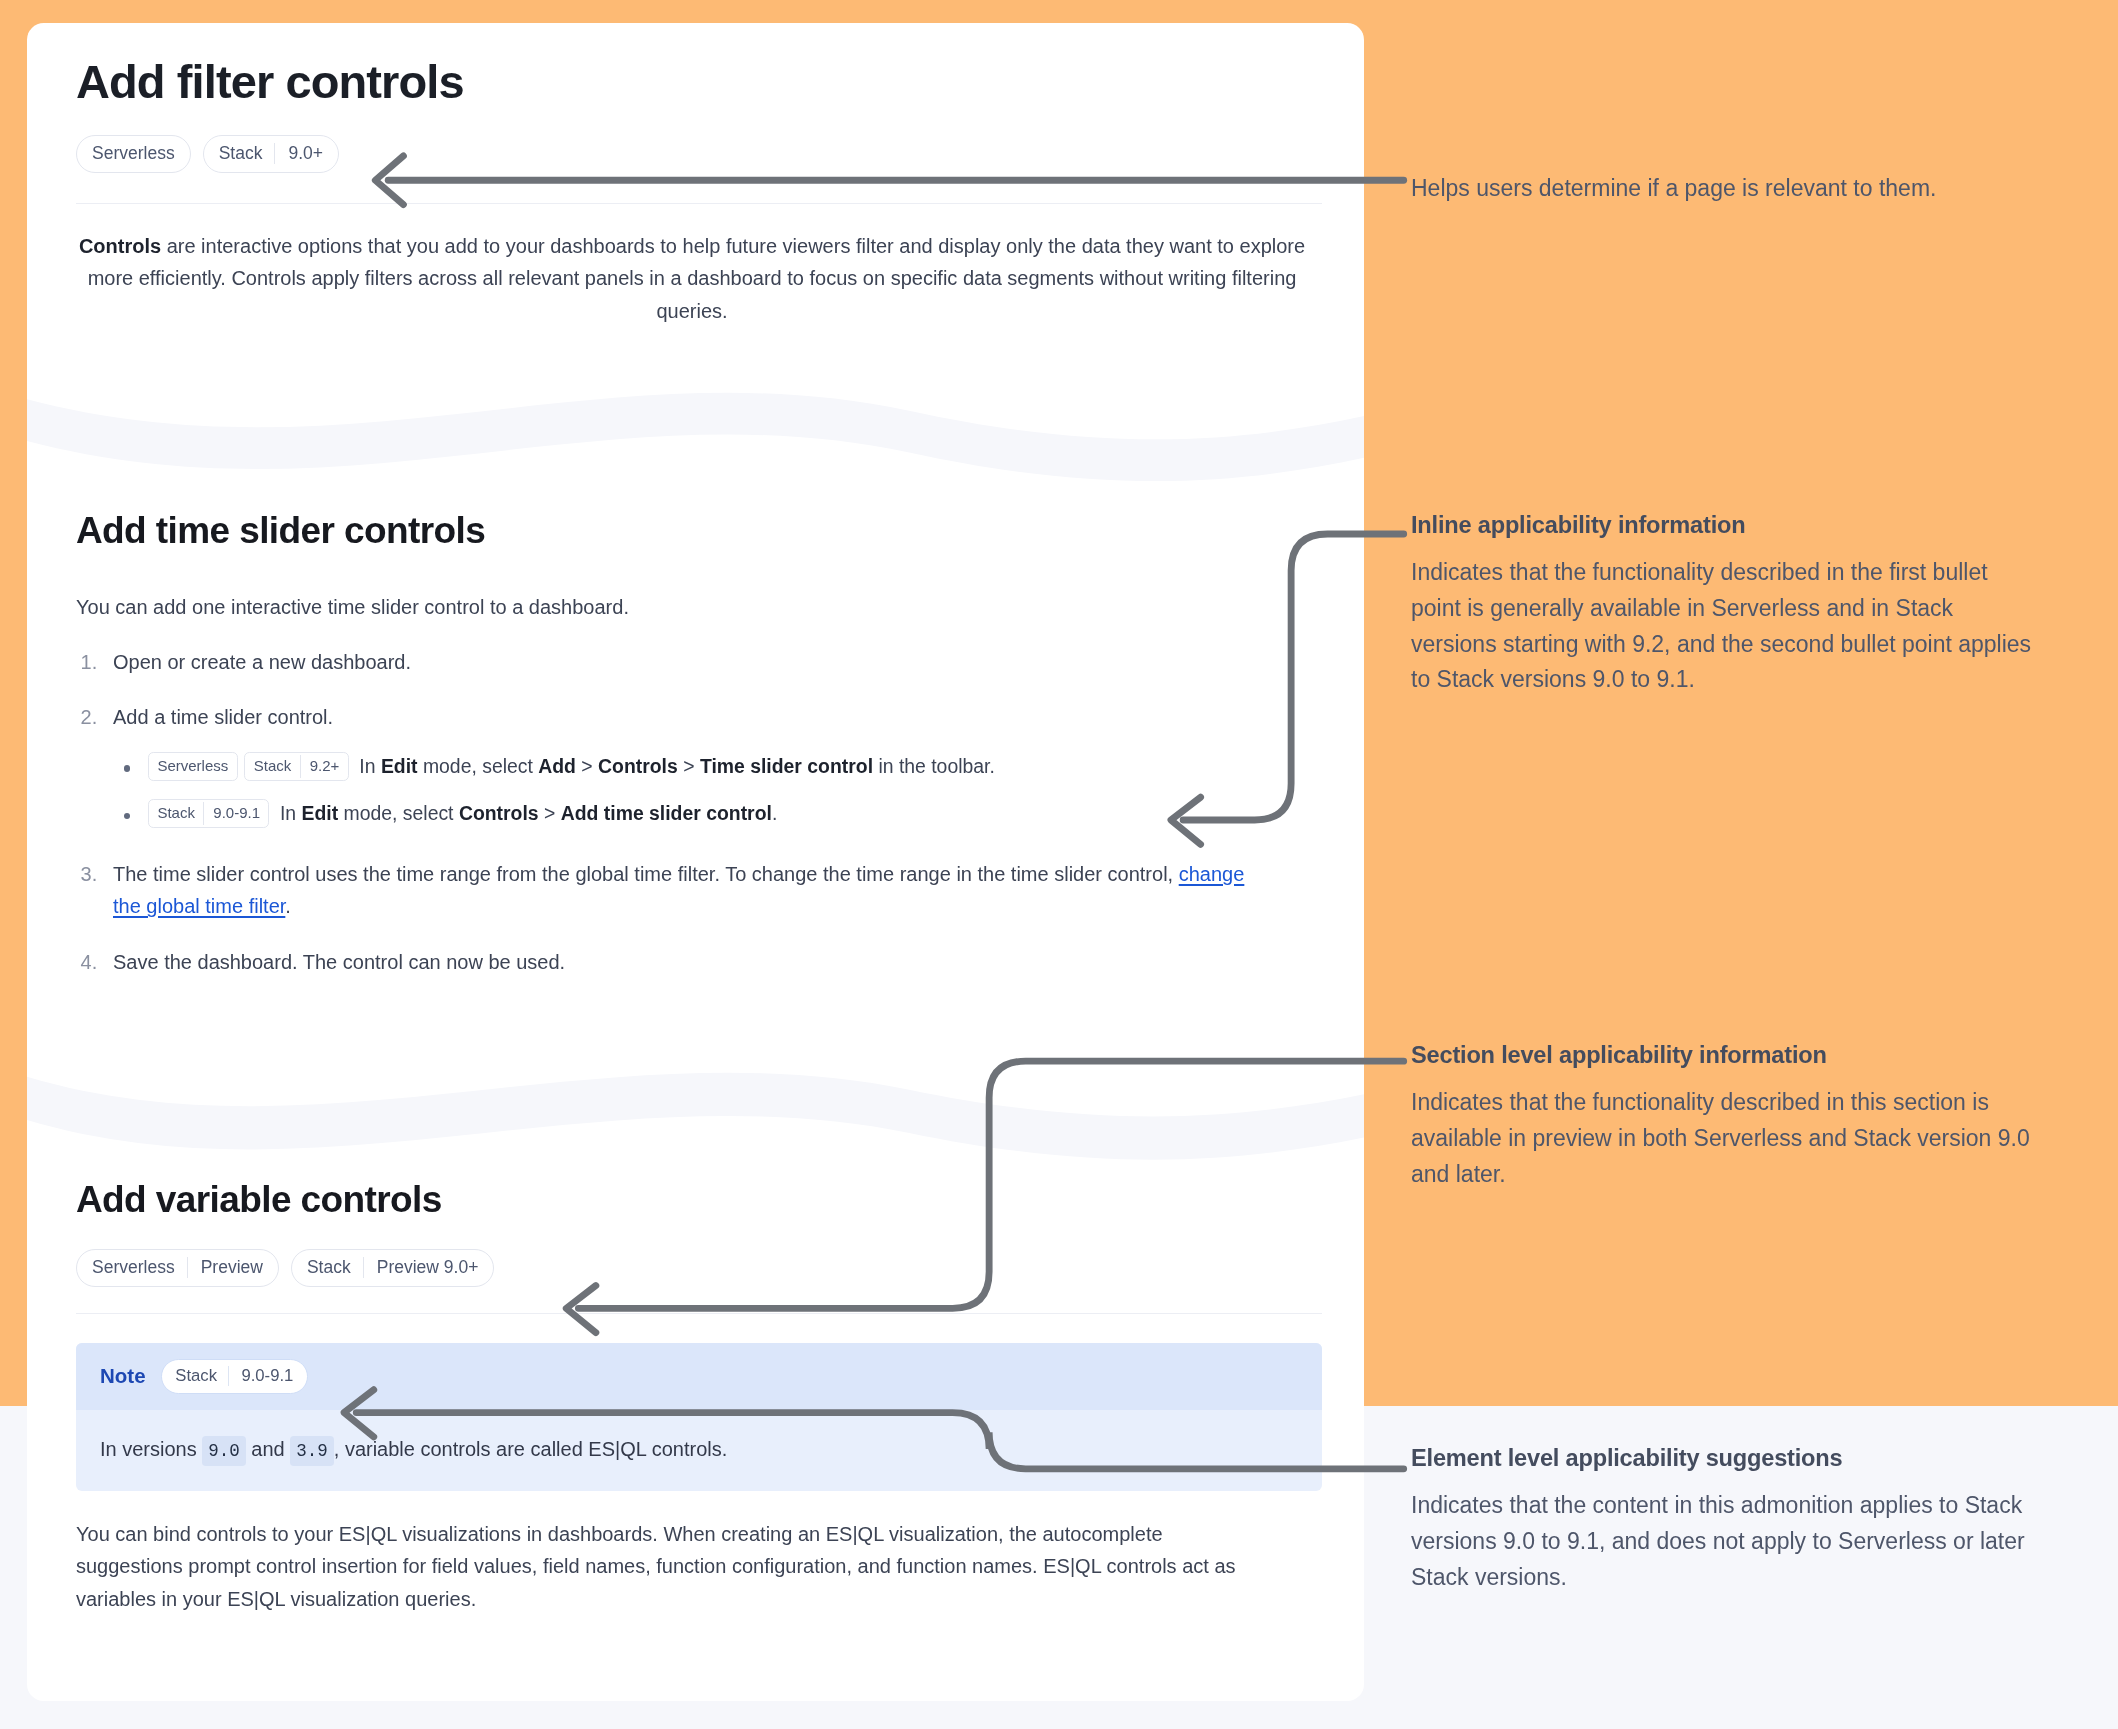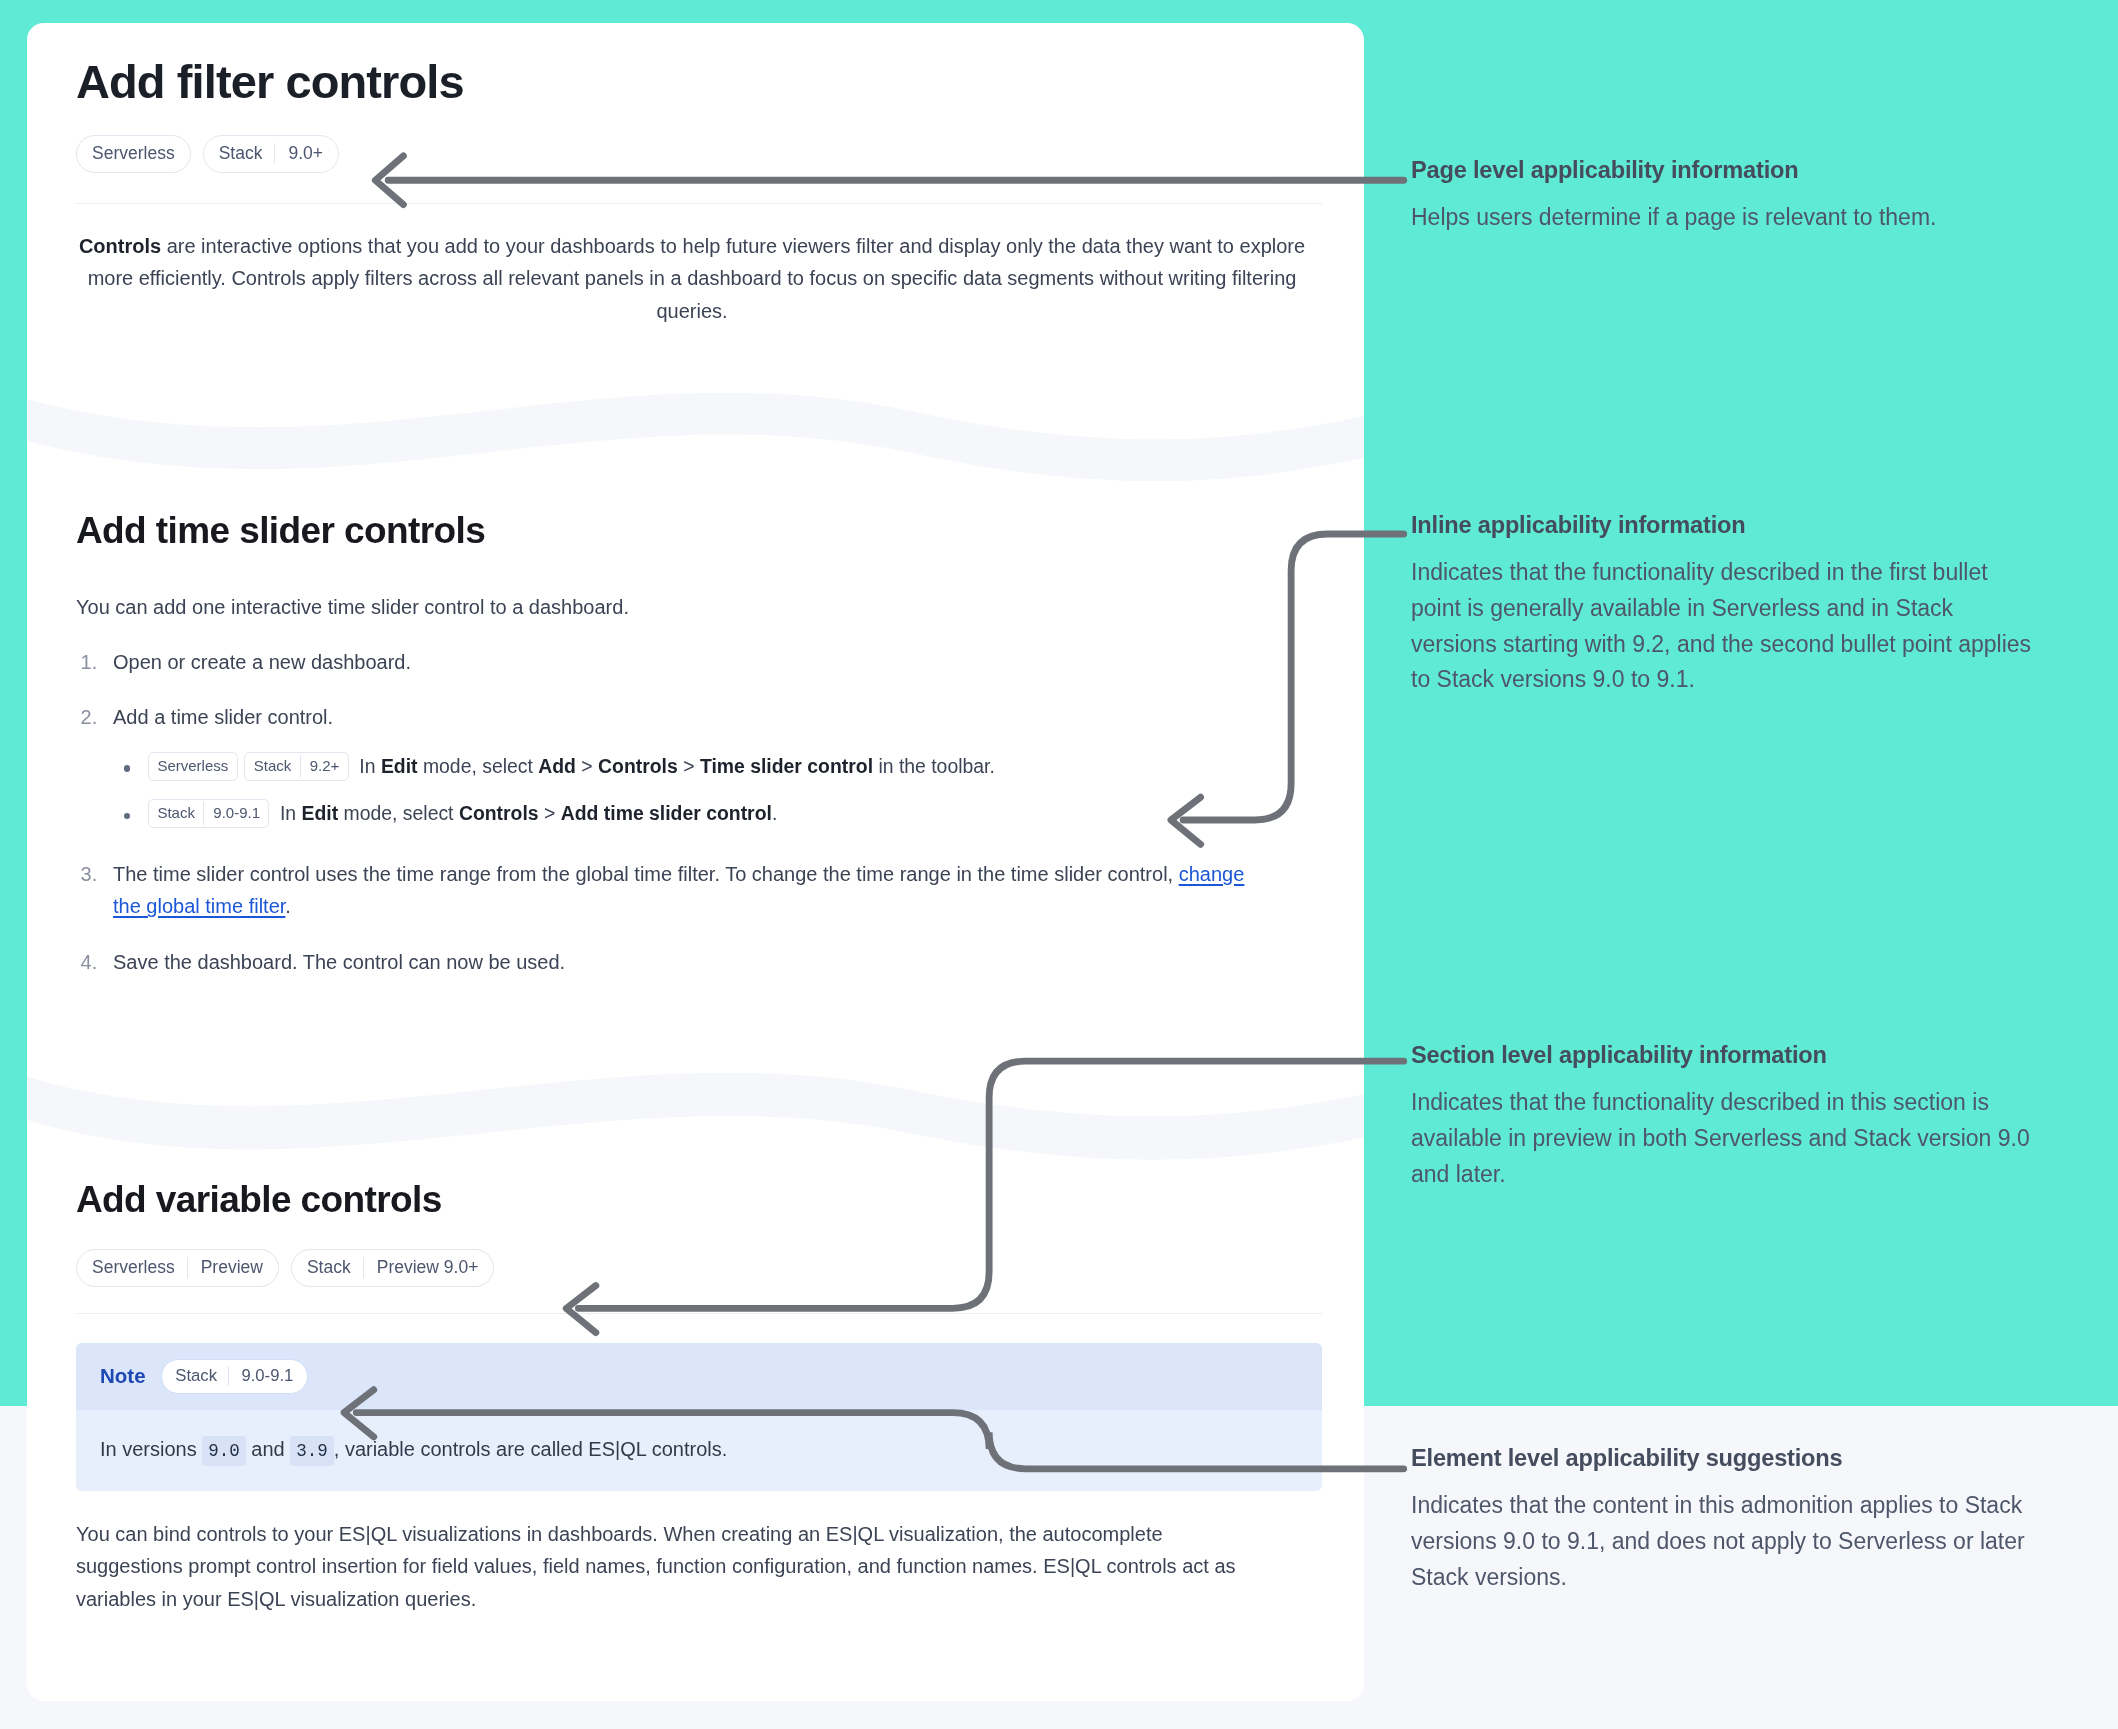--- a/index.html
+++ b/index.html
@@ -2,21 +2,21 @@
 <html style="font-size:12px"><head>
 <meta charset="utf-8">
 <style>
   * { box-sizing: border-box; margin: 0; padding: 0; }
   html, body {
     width: 2119px; height: 1729px;
     background: #f6f7fb;
     font-family: "Liberation Sans", sans-serif;
     overflow: hidden;
   }
-  #root { position: relative; width: 2119px; height: 1406px; background:#5eead4; }
+  #root { position: relative; width: 2119px; height: 1406px; background:#fdba74; }
 
   
   .doc-panel {
     position: absolute;
     left: 27px; top: 23px;
     width: 1337px; height: 1678px;
     background: #ffffff;
     border-radius: 16.7px;
     overflow: hidden;
   }
@@ -267,21 +267,20 @@
       <path d="M783,1690 L744,1720 L783,1752" stroke="#6e7278" stroke-width="9" fill="none" stroke-linecap="round" stroke-linejoin="round"></path>
     </g>
 
     <g>
       <path d="M1845,1931 L1348,1931 Q1300,1931 1300,1883 L1300,1905 Q1300,1857 1252,1857 L468,1857" stroke="#6e7278" stroke-width="9" fill="none" stroke-linecap="round"></path>
       <path d="M491,1827 L452,1857 L491,1889" stroke="#6e7278" stroke-width="9" fill="none" stroke-linecap="round" stroke-linejoin="round"></path>
     </g>
   </svg>
 
   <div class="ann" style="top:156px;">
-    <h3>Page level applicability information</h3>
     <p>Helps users determine if a page is relevant to them.</p>
   </div>
 
   <div class="ann" style="top:511px;">
     <h3>Inline applicability information</h3>
     <p>Indicates that the functionality described in the first bullet point is generally available in Serverless and in Stack versions starting with 9.2, and the second bullet point applies to Stack versions 9.0 to 9.1.</p>
   </div>
 
   <div class="ann" style="top:1041px;">
     <h3>Section level applicability information</h3>

